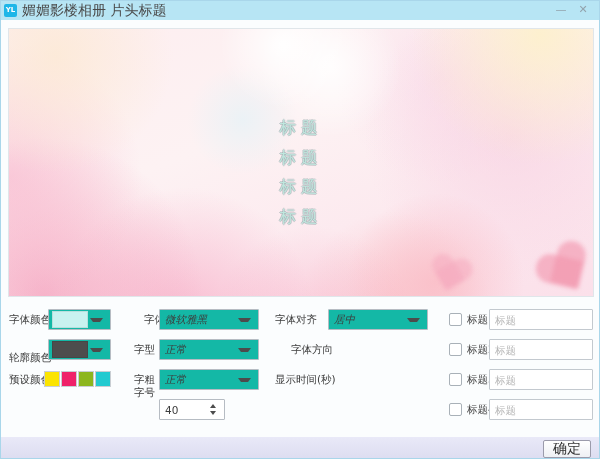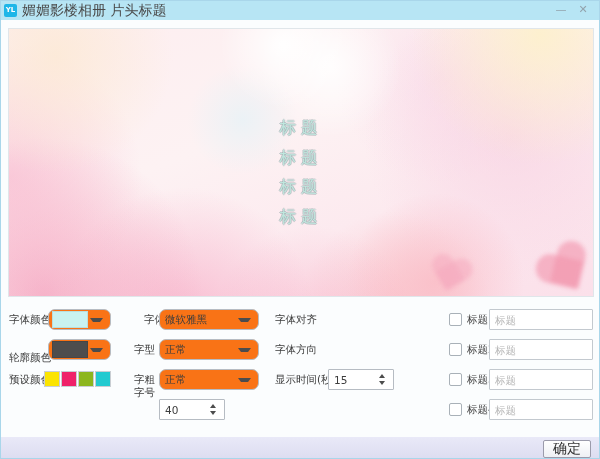--- a/index.html
+++ b/index.html
@@ -39,22 +39,22 @@
   .heart1{left:530px;top:218px;width:56px;height:50px;transform:rotate(-32deg);}
   .heart1::before,.heart1::after{width:29px;height:45px;border-radius:15px 15px 0 0;background:rgba(242,148,172,.62);}
   .heart1::before{left:27px;transform:rotate(-45deg);transform-origin:0 100%;}
   .heart1::after{left:0;transform:rotate(45deg);transform-origin:100% 100%;}
   .heart2{left:420px;top:228px;width:42px;height:38px;transform:rotate(14deg);}
   .heart2::before,.heart2::after{width:22px;height:34px;border-radius:11px 11px 0 0;background:rgba(246,168,190,.5);}
   .heart2::before{left:20px;transform:rotate(-45deg);transform-origin:0 100%;}
   .heart2::after{left:0;transform:rotate(45deg);transform-origin:100% 100%;}
   
   .lbl{position:absolute;font-size:10.5px;color:#3d3d3d;white-space:nowrap;}
-  .combo{position:absolute;height:21px;background:#f97316;border:1px solid #b6bcc3;border-radius:7px;
-         box-sizing:border-box;display:flex;align-items:center;cursor:default;}
+  .combo{position:absolute;height:21px;background:#14b8a6;border:1px solid #b6bcc3;border-radius:1px;
+         box-sizing:border-box;display:flex;align-items:center;cursor:default;font-style:italic;}
   .combo-text{flex:1;padding-left:5px;font-size:10.5px;color:#3d3d3d;overflow:hidden;white-space:nowrap;}
   .combo-arrow{width:7px;height:0;margin-right:7px;border-left:3.5px solid transparent;
                border-right:3.5px solid transparent;border-top:4px solid #4c4c4c;}
   .color-fill{flex:1;height:15px;margin:0 2px 0 3px;border:1px solid rgba(0,0,0,.08);}
   .spinner{position:absolute;height:21px;width:66px;background:#fff;border:1px solid #b6bcc3;border-radius:1px;
            box-sizing:border-box;display:flex;align-items:center;}
   .spin-value{flex:1;padding-left:5px;font-size:10.5px;color:#3d3d3d;}
   .spin-arrows{display:flex;flex-direction:column;align-items:center;gap:3px;margin-right:8px;}
   .tri-up{width:0;height:0;border-left:3.5px solid transparent;border-right:3.5px solid transparent;border-bottom:4px solid #4c4c4c;}
   .tri-down{width:0;height:0;border-left:3.5px solid transparent;border-right:3.5px solid transparent;border-top:4px solid #4c4c4c;}
@@ -130,31 +130,28 @@
   <div class="lbl" style="left:133px;top:385px;">字号</div>
   <div class="spinner" style="left:158px;top:398px;">
     <div class="spin-value">40</div>
     <div class="spin-arrows">
       <div class="tri-up"></div>
       <div class="tri-down"></div>
     </div>
   </div>
 
   <div class="lbl" style="left:274px;top:312px;">字体对齐</div>
+  <div class="combo" style="left:327px;top:308px;width:100px;">
+    <div class="combo-text">居中</div>
+    <div class="combo-arrow"></div>
+  </div>
 
-  <div class="lbl" style="left:274px;top:342px;">字体方向</div>
+  <div class="lbl" style="left:290px;top:342px;">字体方向</div>
 
   <div class="lbl" style="left:274px;top:372px;">显示时间(秒)</div>
-  <div class="spinner" style="left:327px;top:368px;">
-    <div class="spin-value">15</div>
-    <div class="spin-arrows">
-      <div class="tri-up"></div>
-      <div class="tri-down"></div>
-    </div>
-  </div>
 
   <div class="checkbox" style="left:448px;top:312px;"></div>
   <div class="lbl" style="left:466px;top:312px;">标题1</div>
   <input class="title-input" style="left: 488px; top: 308px;" placeholder="标题">
 
   <div class="checkbox" style="left:448px;top:342px;"></div>
   <div class="lbl" style="left:466px;top:342px;">标题2</div>
   <input class="title-input" style="left: 488px; top: 338px;" placeholder="标题">
 
   <div class="checkbox" style="left:448px;top:372px;"></div>

